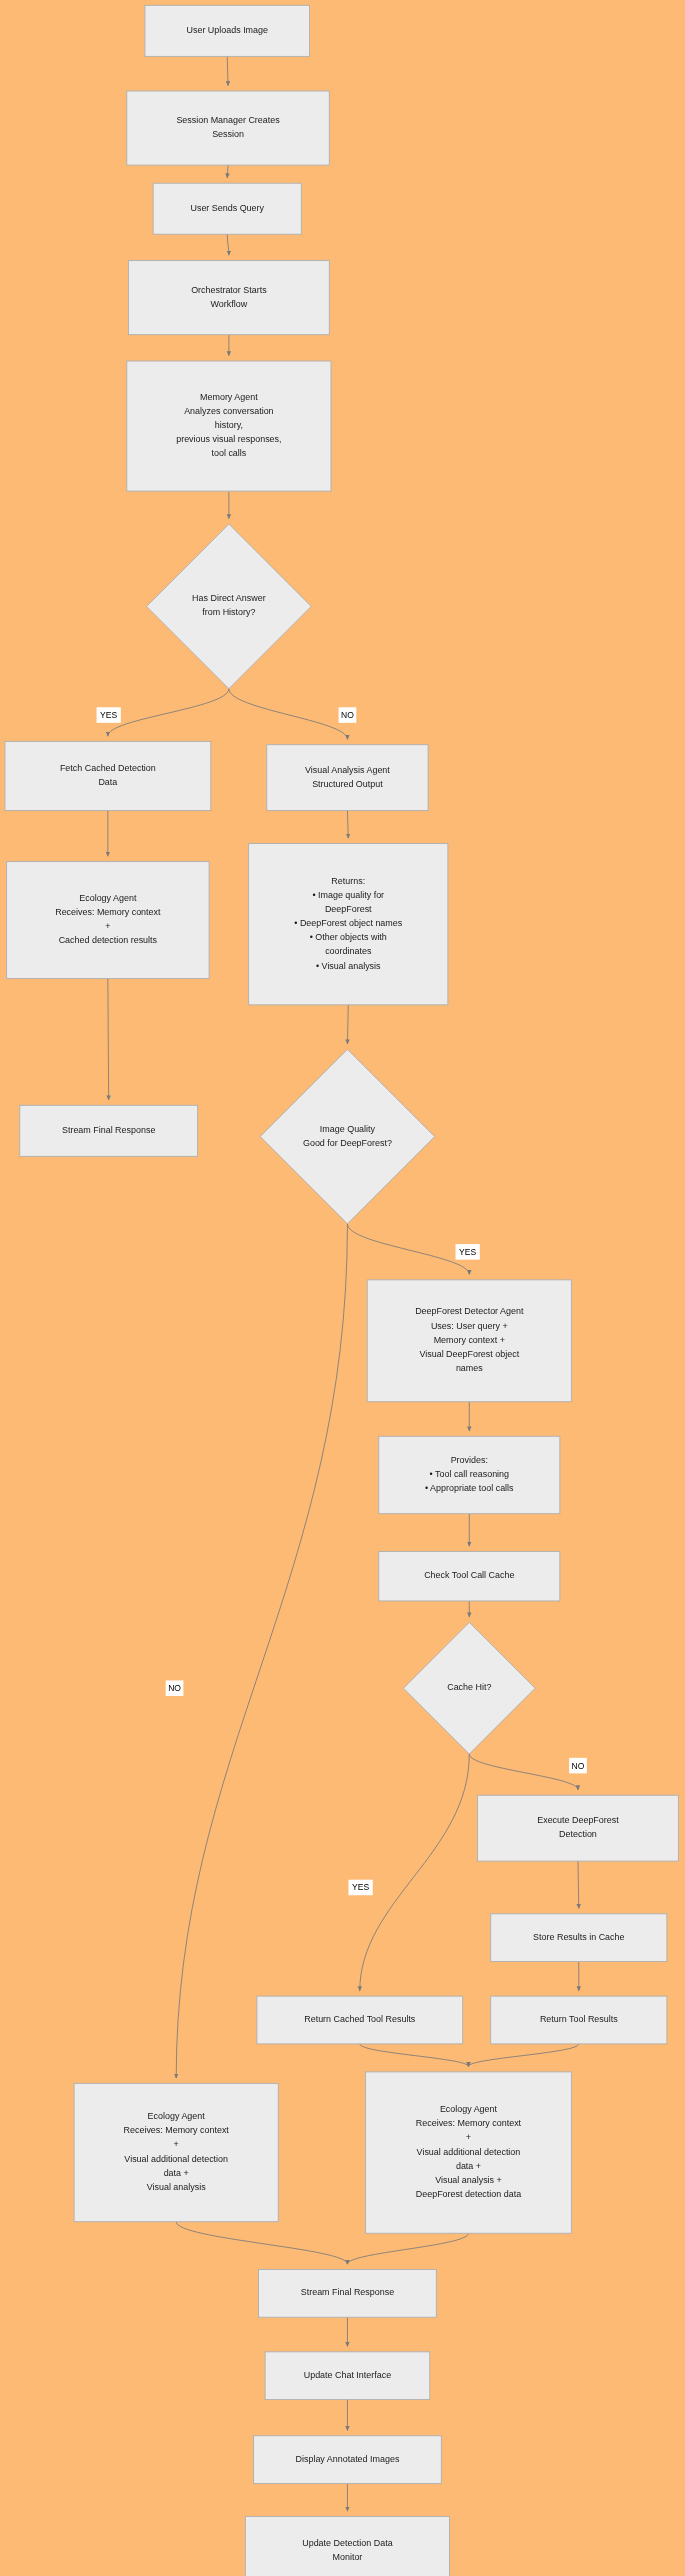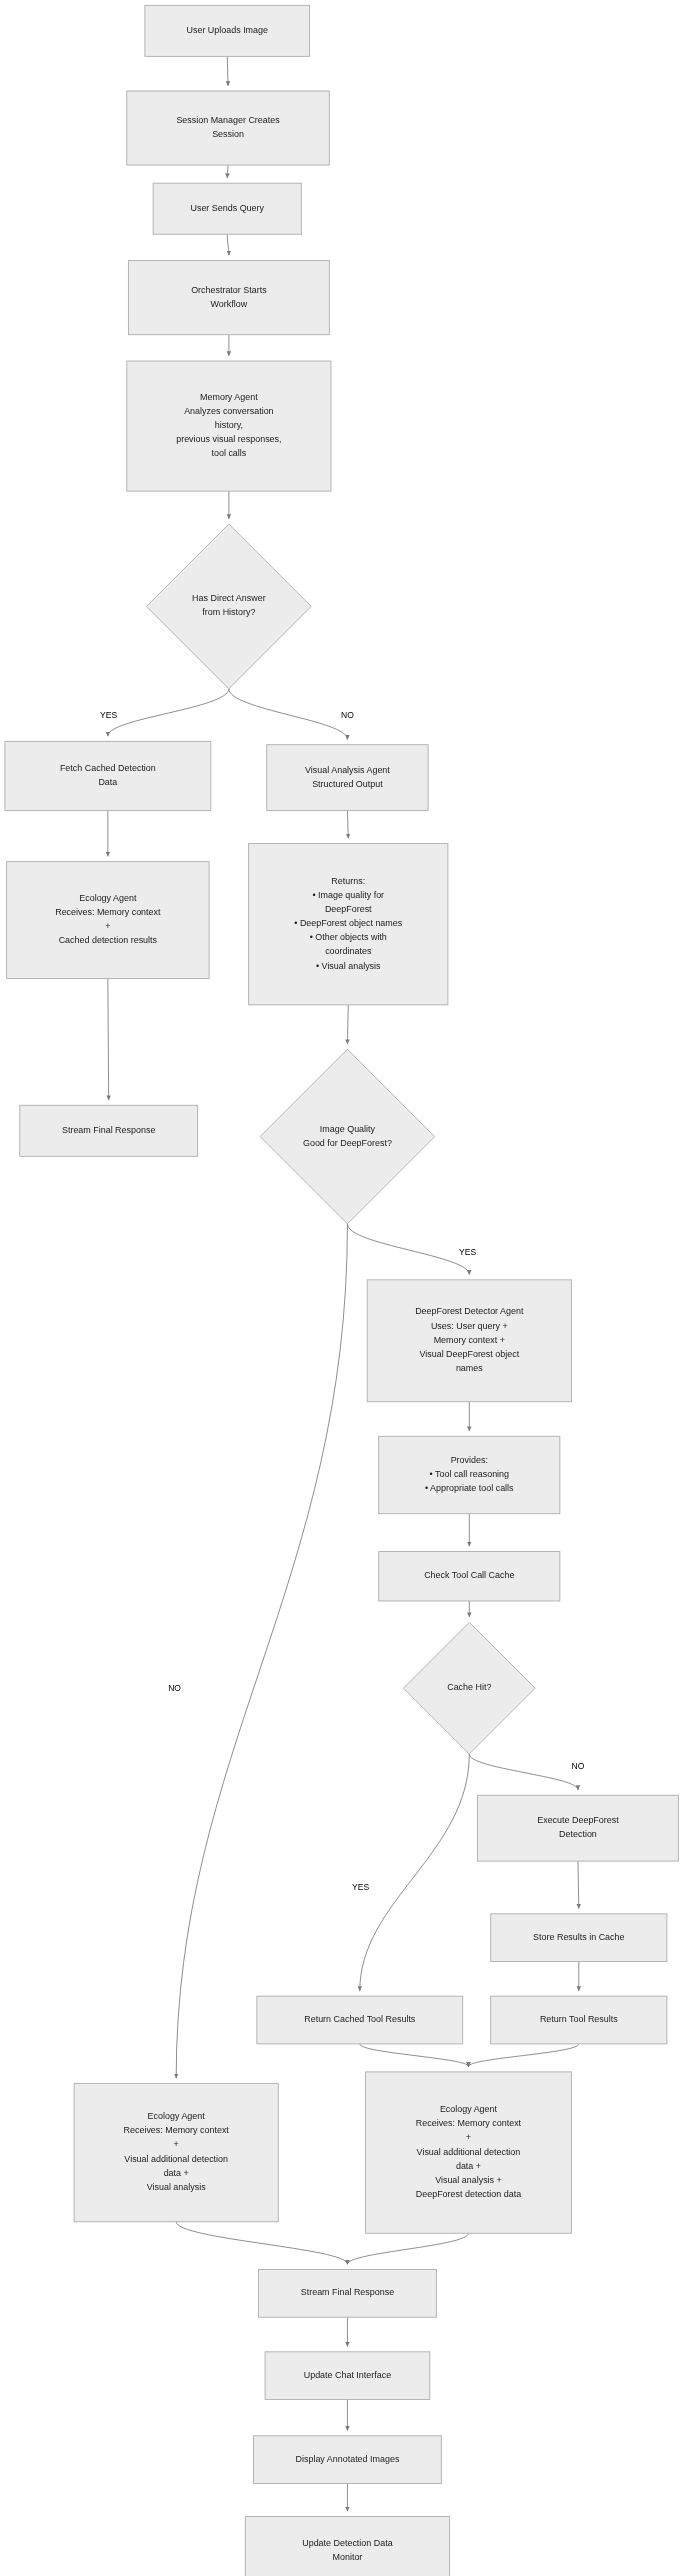--- a/index.html
+++ b/index.html
@@ -10,21 +10,21 @@
   body {
     width: 685px;
     height: 2576px;
     overflow: hidden;
     font-family: "Liberation Sans", sans-serif;
   }
   #flow-root {
     position: relative;
     width: 685px;
     height: 2576px;
-    background: #ffffff;
+    background: #fdba74;
   }
   svg#flow-svg {
     display: block;
     width: 685px;
     height: 2576px;
   }
   .node-rect {
     fill: #ececec;
     stroke: #b0b0b0;
     stroke-width: 1.2px;

